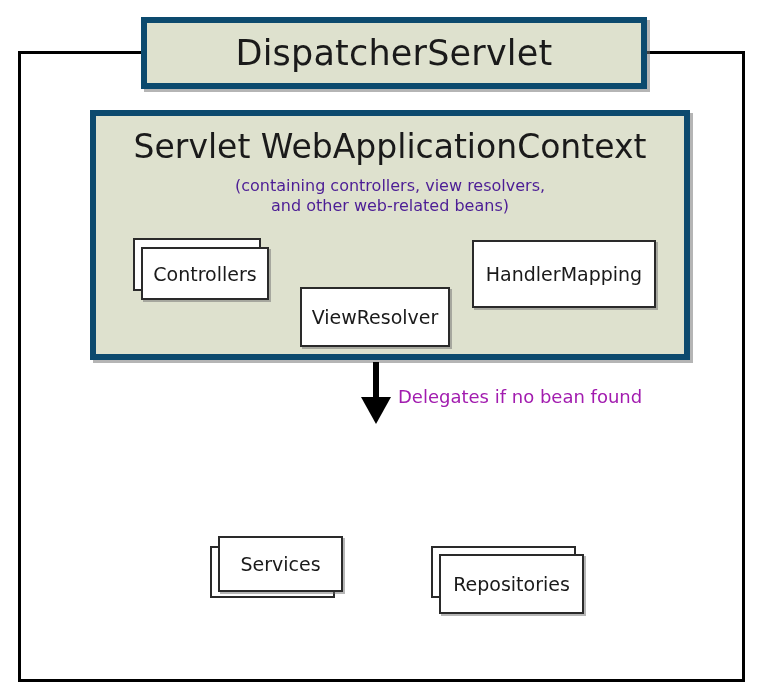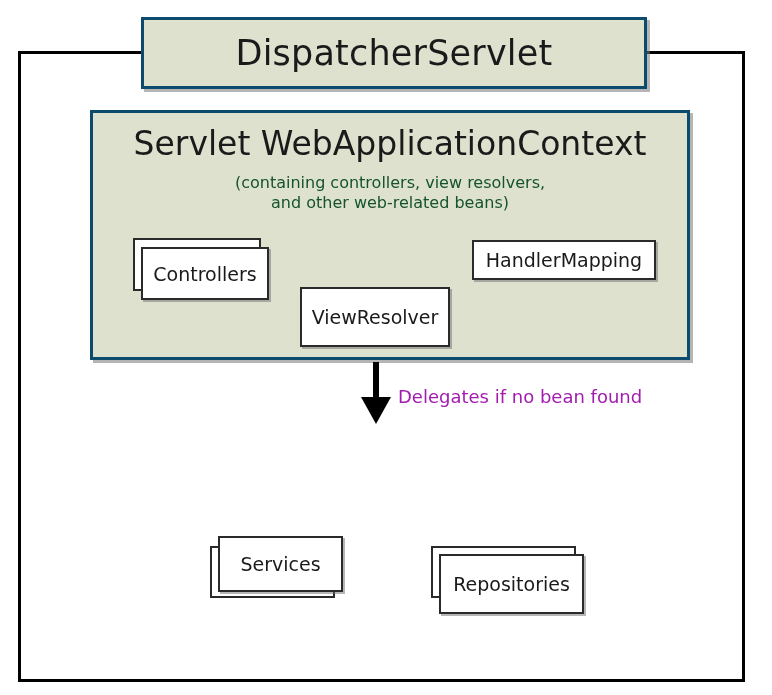--- a/index.html
+++ b/index.html
@@ -37,21 +37,21 @@
     top: 45px;
     width: 506px;
     height: 14px;
     background: #ffffff;
   }
 
   
   .ctx-box {
     position: absolute;
     background: #dee1ce;
-    border: 3px solid #0c4a6e;
+    border: 6px solid #0c4a6e;
     box-sizing: border-box;
     box-shadow: 3px 3px 0 rgba(120,120,120,0.55);
   }
 
   .title-box {
     left: 141px;
     top: 17px;
     width: 506px;
     height: 72px;
     display: flex;
@@ -90,21 +90,21 @@
   .servlet-ctx .ctx-heading { top: 14px; }
   .root-ctx .ctx-heading { top: 12px; }
 
   .ctx-sub {
     position: absolute;
     left: 0;
     right: 0;
     text-align: center;
     font-size: 16px;
     line-height: 1.28;
-    color: #14532d;
+    color: #4c1d95;
   }
   .servlet-ctx .ctx-sub { top: 60px; }
   .root-ctx .ctx-sub { top: 57px; }
 
   
   .leaf {
     position: absolute;
     background: #ffffff;
     border: 2px solid #2a2a2a;
     box-sizing: border-box;
@@ -121,21 +121,21 @@
     background: #ffffff;
     border: 2px solid #2a2a2a;
     box-sizing: border-box;
   }
 
   .box-controllers-back { left: 133px; top: 238px; width: 128px; height: 53px; }
   .box-controllers      { left: 141px; top: 247px; width: 128px; height: 53px; }
 
   .box-viewresolver     { left: 300px; top: 287px; width: 150px; height: 60px; }
 
-  .box-handlermapping   { left: 472px; top: 240px; width: 184px; height: 40px; text-align: center; }
+  .box-handlermapping   { left: 472px; top: 240px; width: 184px; height: 68px; text-align: center; }
 
   .box-services-back    { left: 210px; top: 546px; width: 125px; height: 52px; }
   .box-services         { left: 218px; top: 536px; width: 125px; height: 56px; }
 
   .box-repositories-back{ left: 431px; top: 546px; width: 145px; height: 52px; }
   .box-repositories     { left: 439px; top: 554px; width: 145px; height: 60px; }
 
   
   .arrow-shaft {
     position: absolute;

